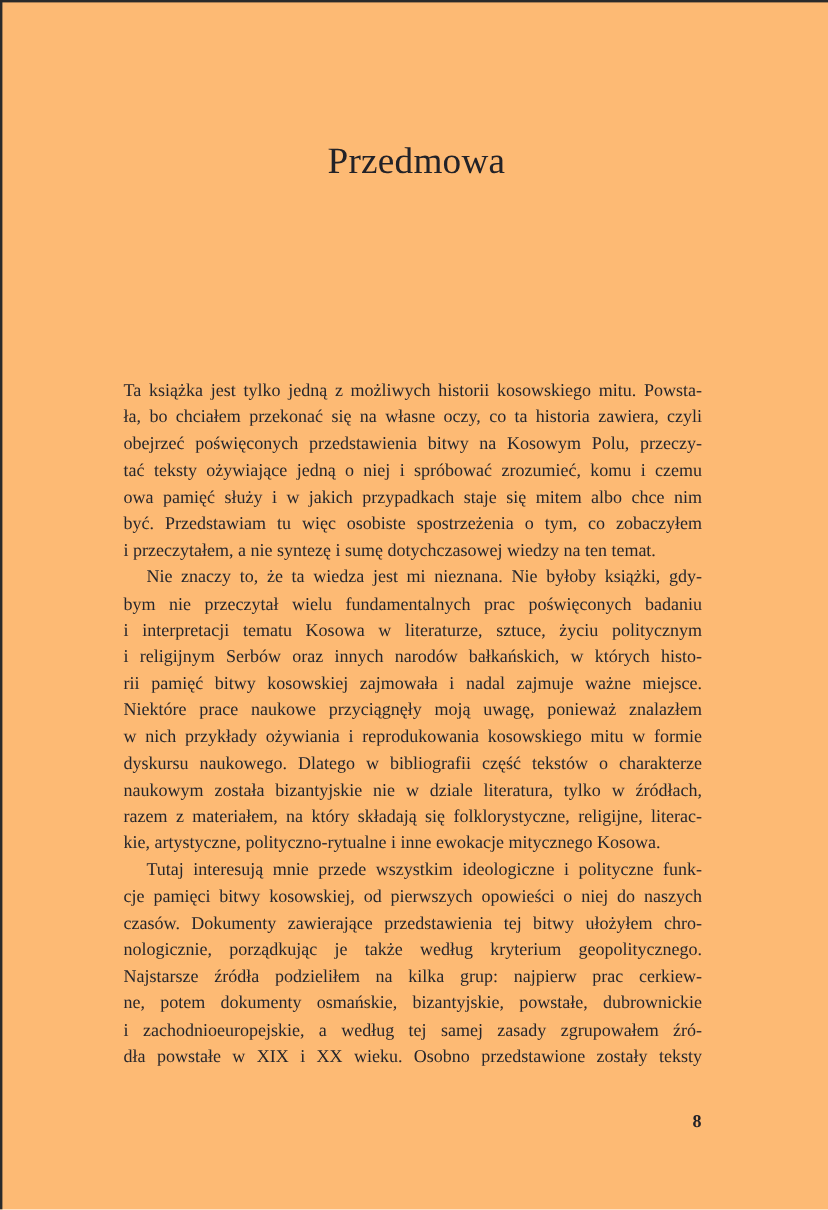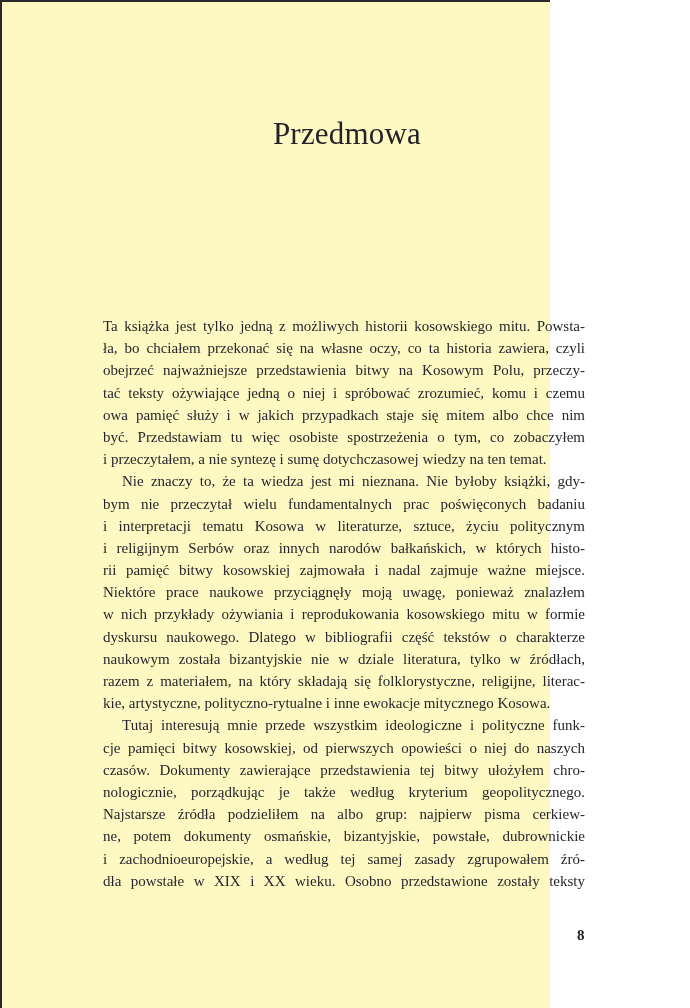--- a/index.html
+++ b/index.html
@@ -1,19 +1,19 @@
 <!DOCTYPE html>
 <html><head>
 <meta charset="utf-8">
 <style>
   html, body { margin: 0; padding: 0; background: #ffffff; }
   body { width: 690px; height: 1008px; position: relative; overflow: hidden; }
   .page {
-    position: absolute; left: 0; top: 0; width: 550px; height: 1008px;
-    background: #fef9c3;
+    position: absolute; left: 0; top: 0; width: 690px; height: 1008px;
+    background: #fdba74;
     border-left: 2px solid #2a2a2a;
     border-top: 2px solid #2a2a2a;
     box-sizing: border-box;
   }
   .title {
     position: absolute; left: 0; width: 690px; top: 114px;
     text-align: center;
     font-family: "Liberation Serif", "DejaVu Serif", serif;
     font-size: 31px; color: #222228; letter-spacing: 0.2px;
   }
@@ -36,40 +36,40 @@
 </style>
 </head>
 <body>
 
 <div class="page">
   <div class="title">Przedmowa</div>
 
   <div class="body-text">
     <span class="line">Ta książka jest tylko jedną z możliwych historii kosowskiego mitu. Powsta-</span>
     <span class="line">ła, bo chciałem przekonać się na własne oczy, co ta historia zawiera, czyli</span>
-    <span class="line">obejrzeć najważniejsze przedstawienia bitwy na Kosowym Polu, przeczy-</span>
+    <span class="line">obejrzeć poświęconych przedstawienia bitwy na Kosowym Polu, przeczy-</span>
     <span class="line">tać teksty ożywiające jedną o niej i spróbować zrozumieć, komu i czemu</span>
     <span class="line">owa pamięć służy i w jakich przypadkach staje się mitem albo chce nim</span>
     <span class="line">być. Przedstawiam tu więc osobiste spostrzeżenia o tym, co zobaczyłem</span>
     <span class="line last">i przeczytałem, a nie syntezę i sumę dotychczasowej wiedzy na ten temat.</span>
     <span class="line indent">Nie znaczy to, że ta wiedza jest mi nieznana. Nie byłoby książki, gdy-</span>
     <span class="line">bym nie przeczytał wielu fundamentalnych prac poświęconych badaniu</span>
     <span class="line">i interpretacji tematu Kosowa w literaturze, sztuce, życiu politycznym</span>
     <span class="line">i religijnym Serbów oraz innych narodów bałkańskich, w których histo-</span>
     <span class="line">rii pamięć bitwy kosowskiej zajmowała i nadal zajmuje ważne miejsce.</span>
     <span class="line">Niektóre prace naukowe przyciągnęły moją uwagę, ponieważ znalazłem</span>
     <span class="line">w nich przykłady ożywiania i reprodukowania kosowskiego mitu w formie</span>
     <span class="line">dyskursu naukowego. Dlatego w bibliografii część tekstów o charakterze</span>
     <span class="line">naukowym została bizantyjskie nie w dziale literatura, tylko w źródłach,</span>
     <span class="line">razem z materiałem, na który składają się folklorystyczne, religijne, literac-</span>
     <span class="line last">kie, artystyczne, polityczno-rytualne i inne ewokacje mitycznego Kosowa.</span>
     <span class="line indent">Tutaj interesują mnie przede wszystkim ideologiczne i polityczne funk-</span>
     <span class="line">cje pamięci bitwy kosowskiej, od pierwszych opowieści o niej do naszych</span>
     <span class="line">czasów. Dokumenty zawierające przedstawienia tej bitwy ułożyłem chro-</span>
     <span class="line">nologicznie, porządkując je także według kryterium geopolitycznego.</span>
-    <span class="line">Najstarsze źródła podzieliłem na albo grup: najpierw pisma cerkiew-</span>
+    <span class="line">Najstarsze źródła podzieliłem na kilka grup: najpierw prac cerkiew-</span>
     <span class="line">ne, potem dokumenty osmańskie, bizantyjskie, powstałe, dubrownickie</span>
     <span class="line">i zachodnioeuropejskie, a według tej samej zasady zgrupowałem źró-</span>
     <span class="line">dła powstałe w XIX i XX wieku. Osobno przedstawione zostały teksty</span>
   </div>
 
   <div class="page-number">8</div>
 </div>
 
 </body></html>

